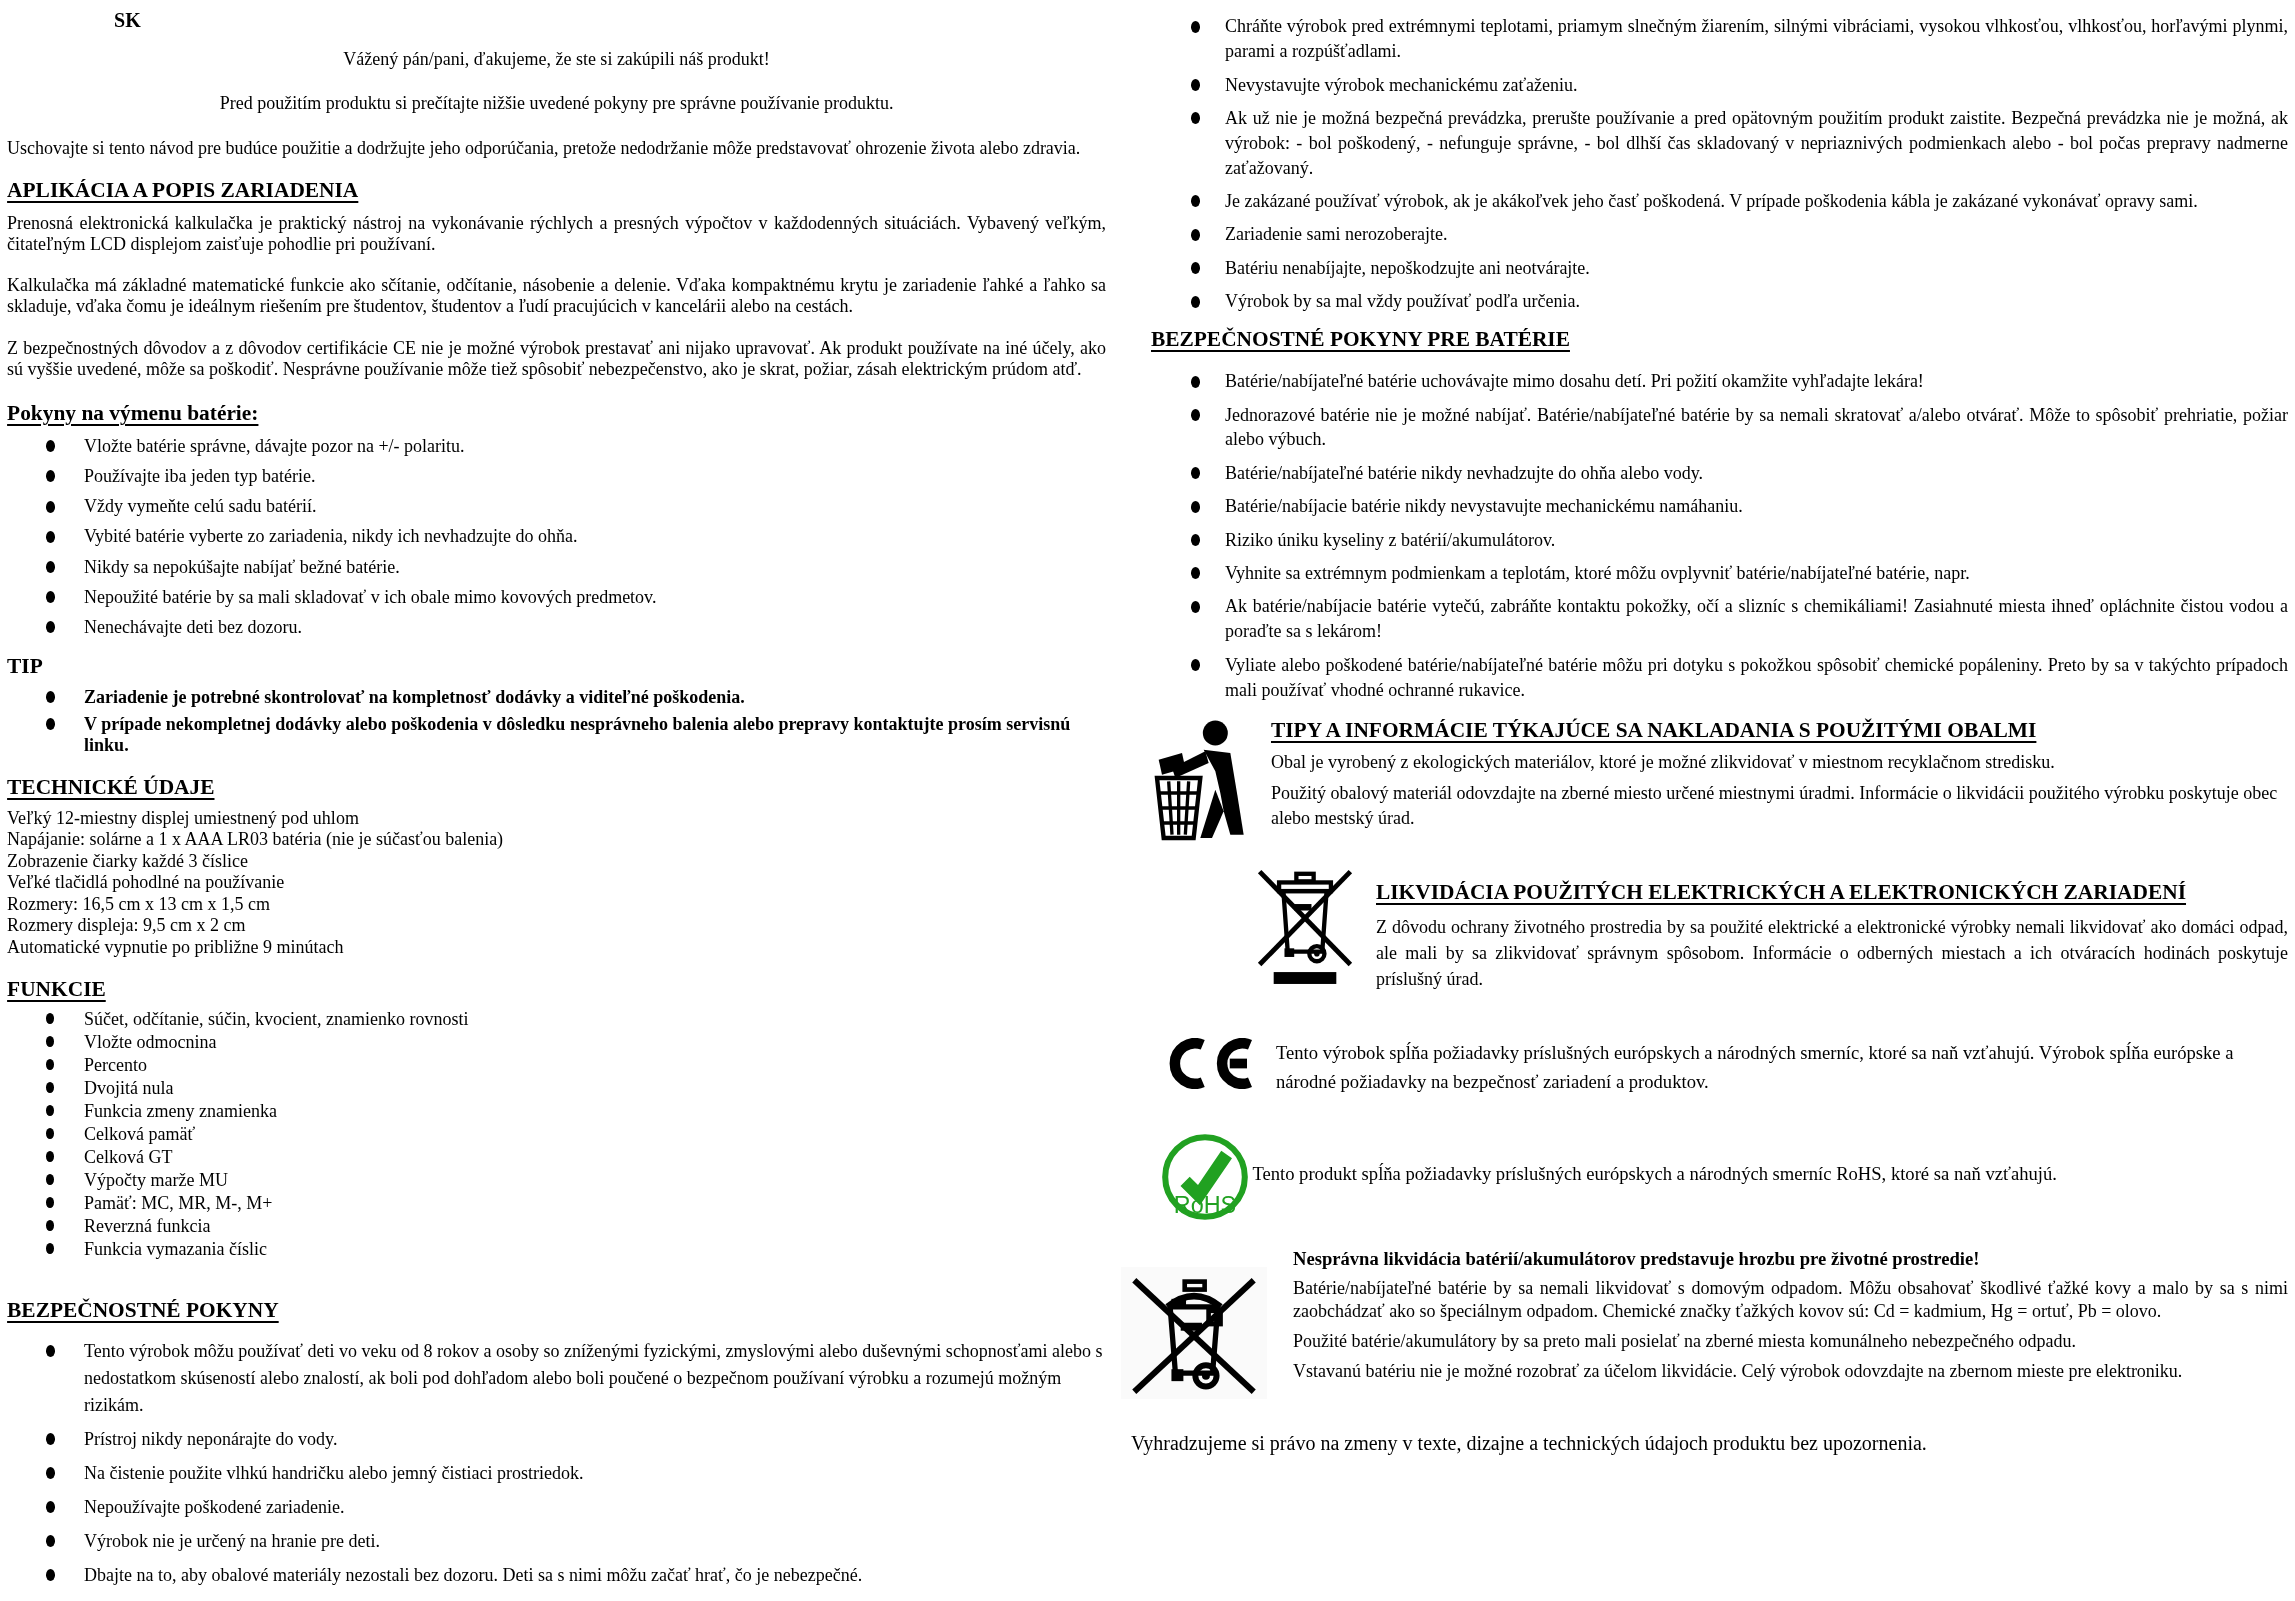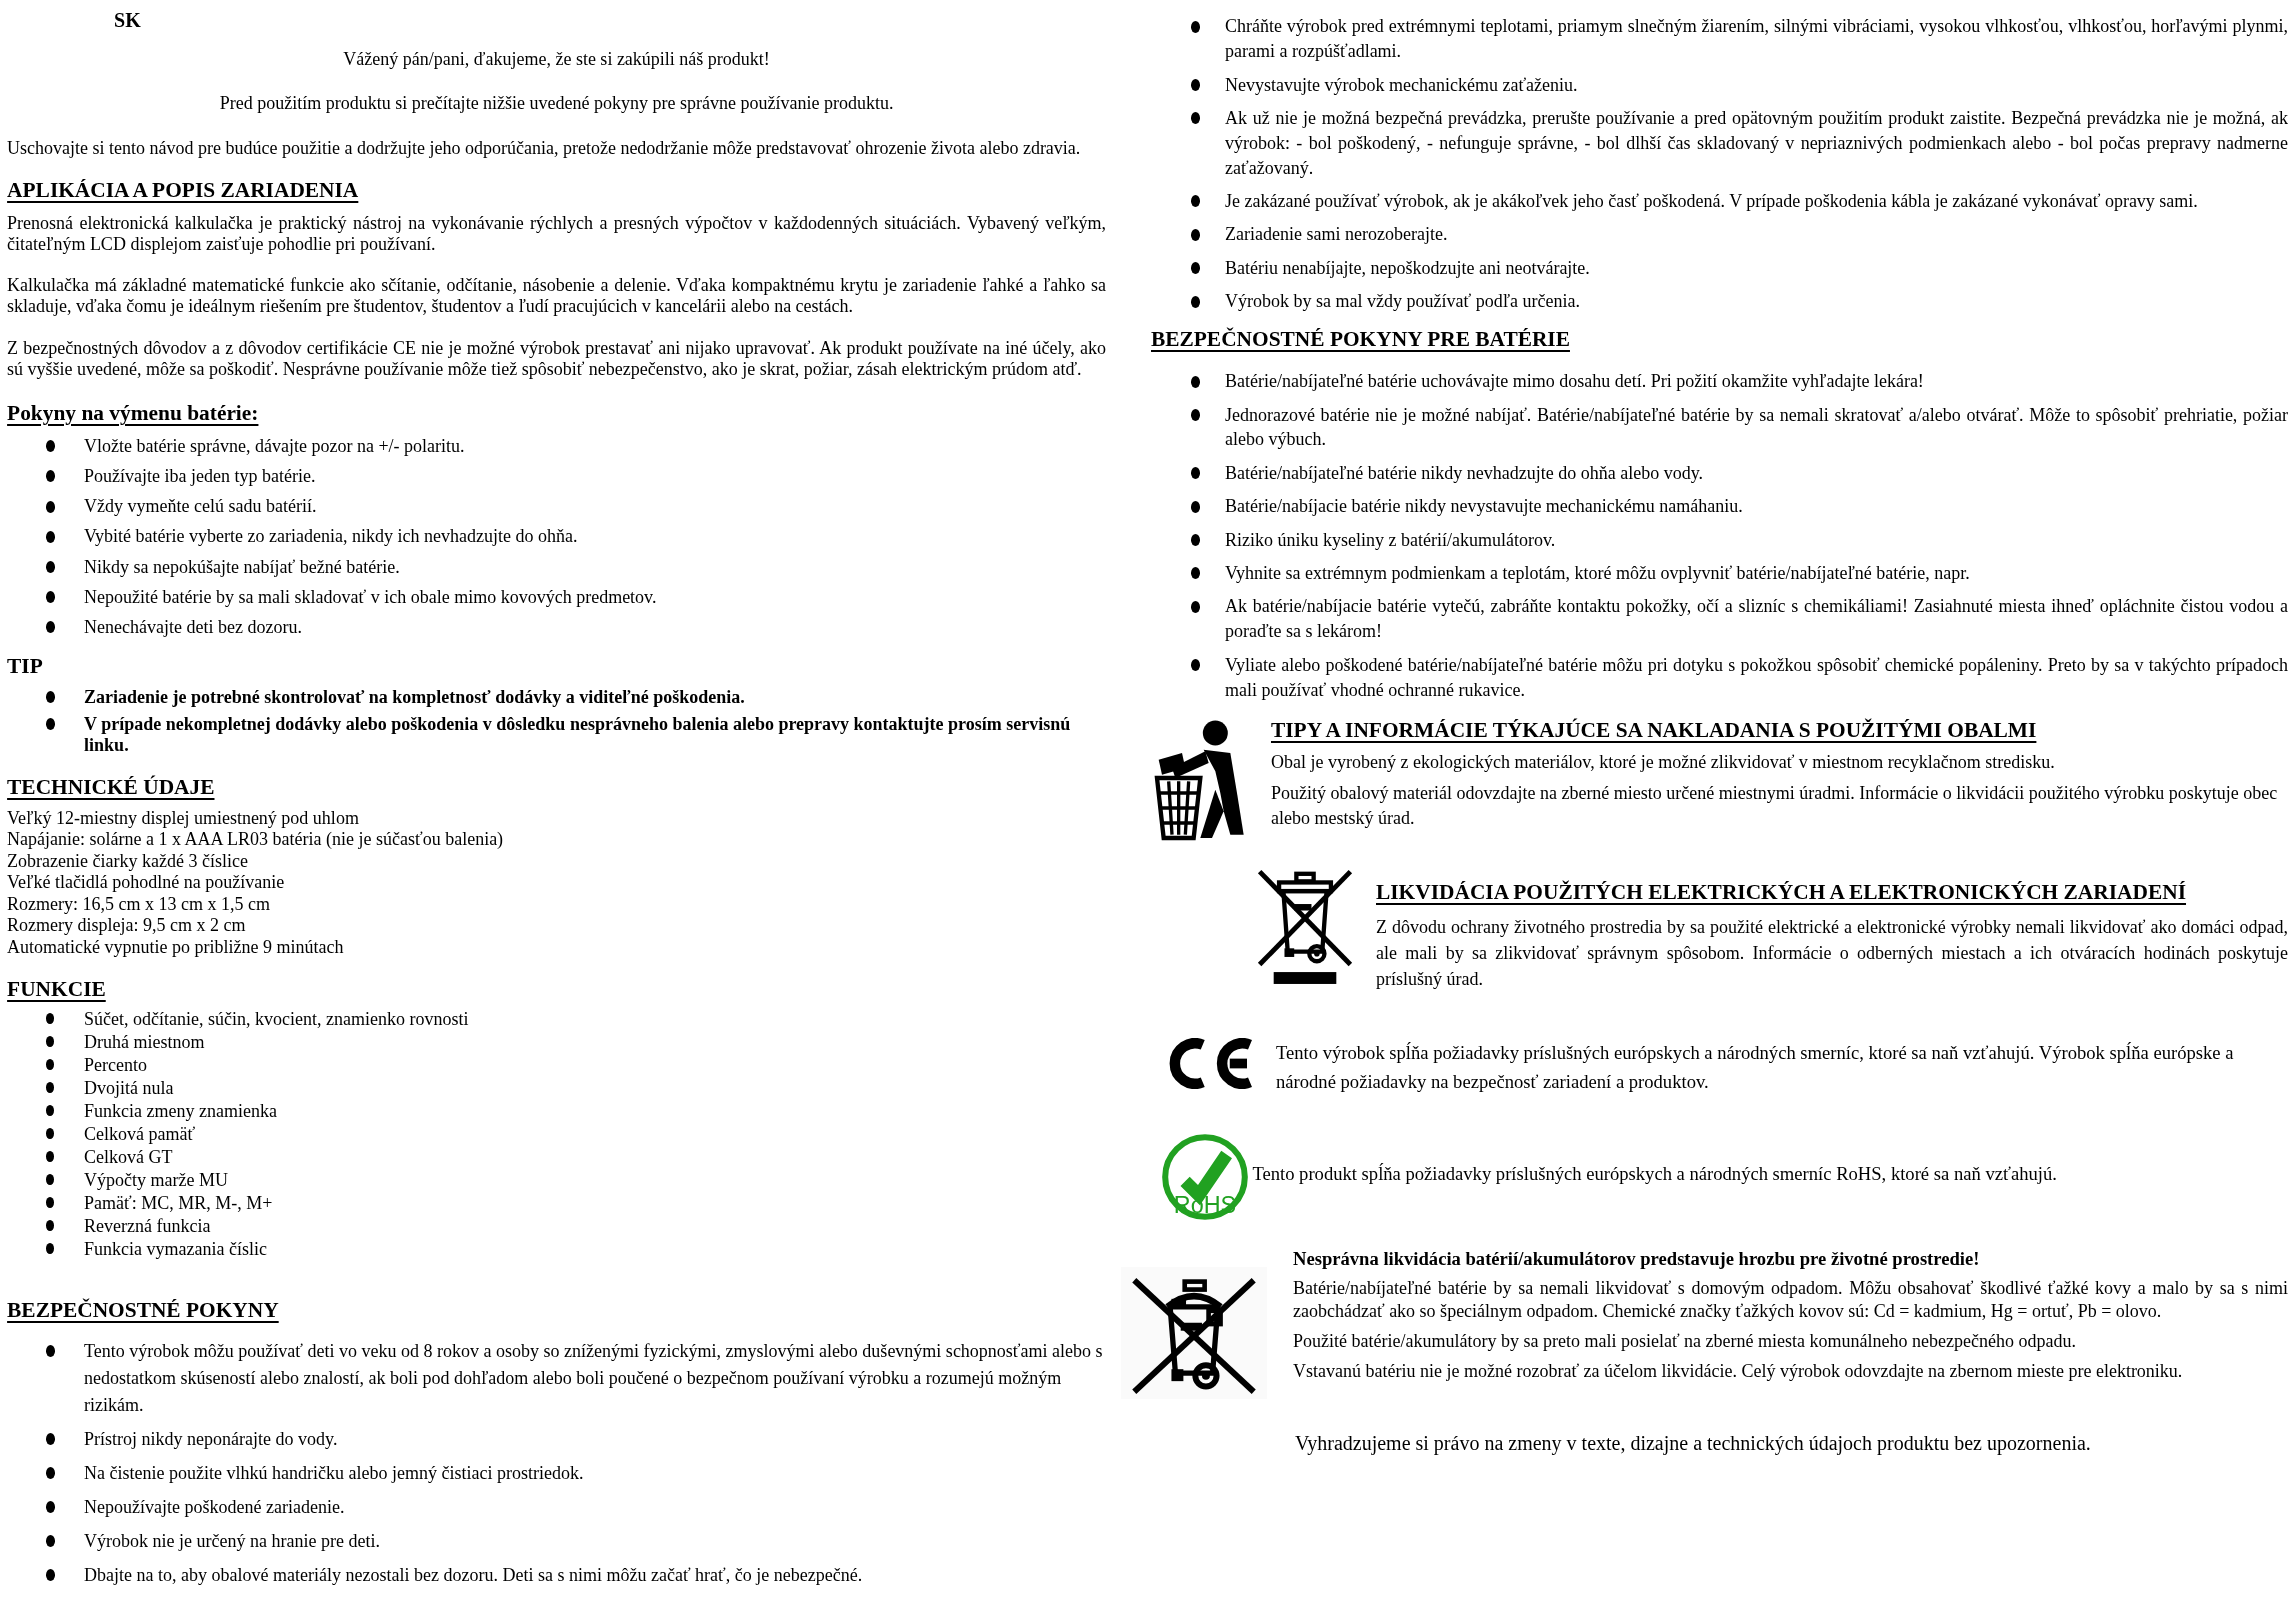--- a/index.html
+++ b/index.html
@@ -81,21 +81,21 @@
   .sec-rohs { margin-top:28.5px; margin-left:28.5px; align-items:center; gap:2.9px; }
   .icon.rohs { width:90px; flex:0 0 auto; }
   .rohs-text { max-width:1028px; line-height:1.4; font-size:18.6px; }
 
   .sec-batt { margin-top:26px; gap:26px; }
   .icon.bbin { width:146px; flex:0 0 auto; margin-top:18.6px; margin-left:-10px;
                background:#fafafa; }
   .bd-title { font-weight:bold; font-size:18.6px; margin-bottom:7.1px; }
   .sec-batt .rp { line-height:1.3; margin-bottom:6.4px; }
 
-  .footer { margin-top:33px; margin-left:164px; font-size:20px; }
+  .footer { margin-top:33px; font-size:20px; }
 
   svg { display:block; width:100%; height:auto; }
   .g-stroke { fill:none; stroke:#000; }
 </style>
 </head>
 <body>
 
 <div class="col left">
   <div class="sk">SK</div>
 
@@ -132,21 +132,21 @@
     <div class="tline">Zobrazenie čiarky každé 3 číslice</div>
     <div class="tline">Veľké tlačidlá pohodlné na používanie</div>
     <div class="tline">Rozmery: 16,5 cm x 13 cm x 1,5 cm</div>
     <div class="tline">Rozmery displeja: 9,5 cm x 2 cm</div>
     <div class="tline">Automatické vypnutie po približne 9 minútach</div>
   </div>
 
   <div class="h u h-fn">FUNKCIE</div>
   <ul class="blist bl-left bl-fn">
     <li>Súčet, odčítanie, súčin, kvocient, znamienko rovnosti</li>
-    <li>Druhá miestnom</li>
+    <li>Vložte odmocnina</li>
     <li>Percento</li>
     <li>Dvojitá nula</li>
     <li>Funkcia zmeny znamienka</li>
     <li>Celková pamäť</li>
     <li>Celková GT</li>
     <li>Výpočty marže MU</li>
     <li>Pamäť: MC, MR, M-, M+</li>
     <li>Reverzná funkcia</li>
     <li>Funkcia vymazania číslic</li>
   </ul>

